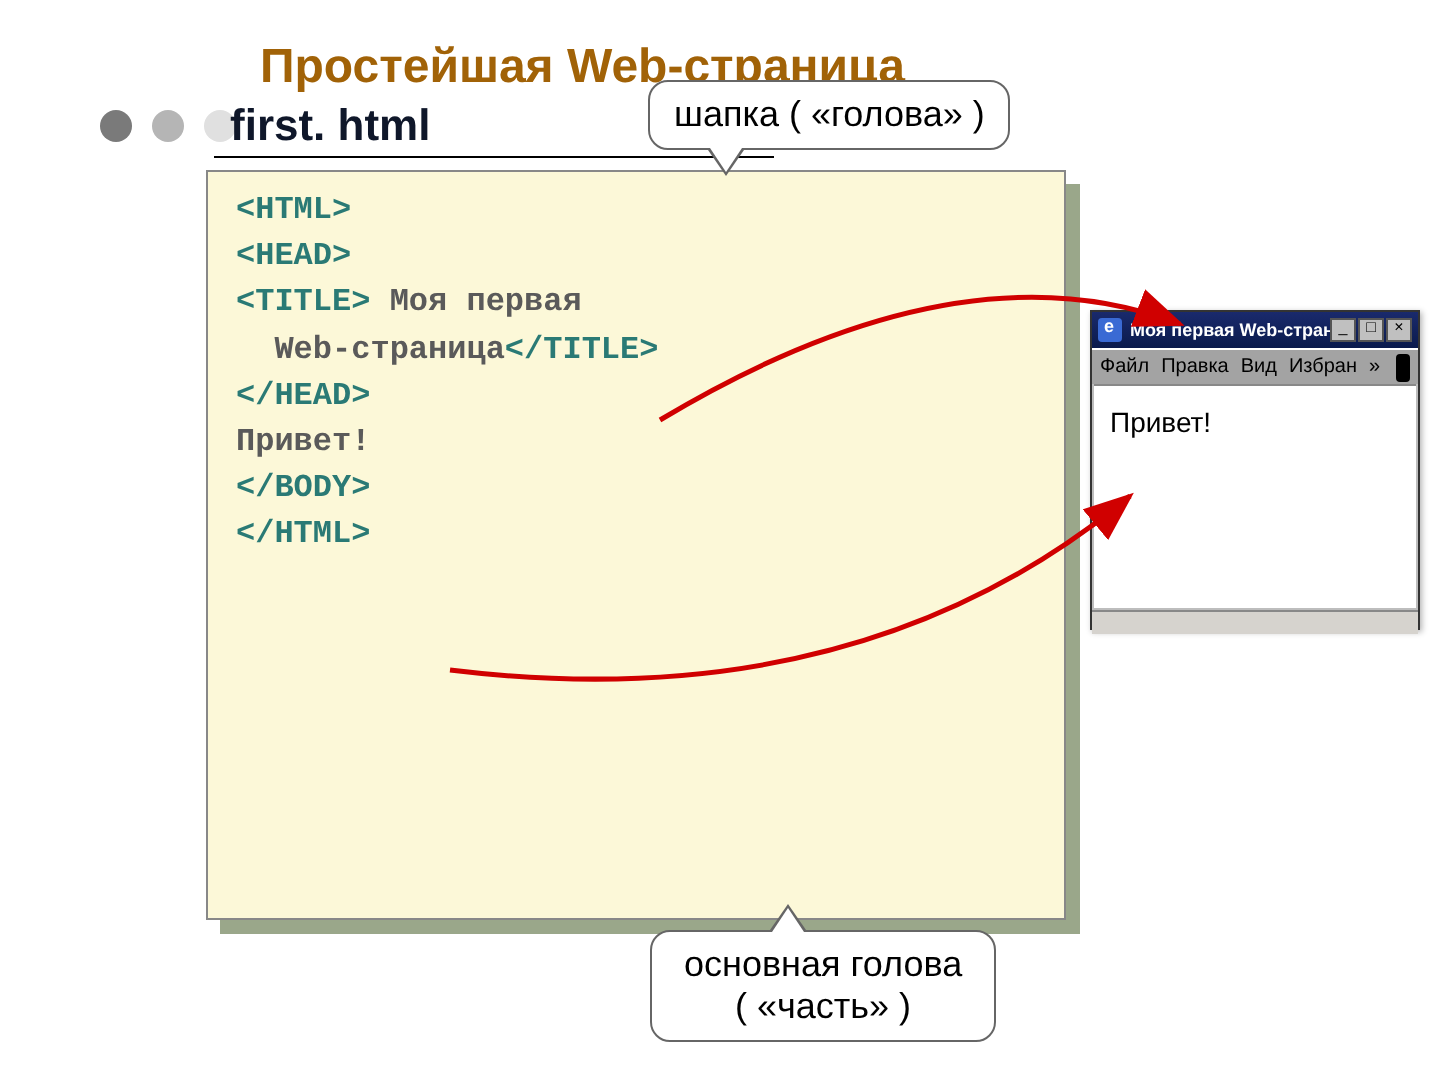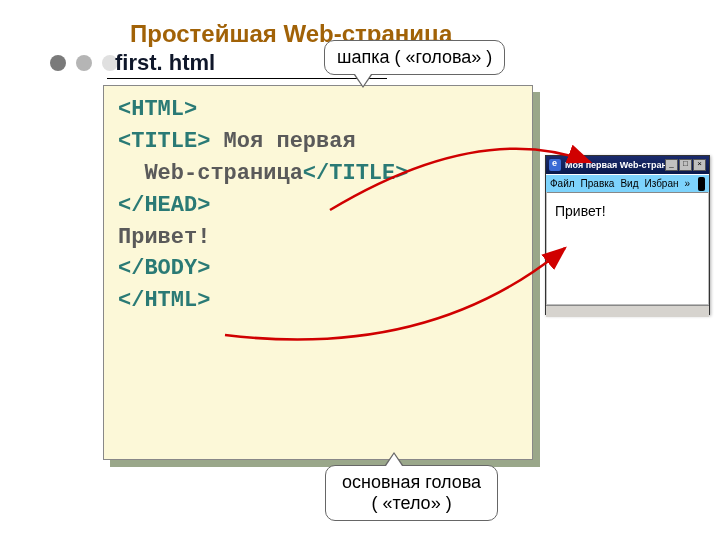--- a/index.html
+++ b/index.html
@@ -15,36 +15,36 @@
   
   .divider { position: absolute; top: 78px; left: 107px; width: 280px; border-top: 1px solid #000; }
   
   .filename { position: absolute; top: 50px; left: 115px; font-family: Liberation Sans, sans-serif; font-size: 22px; font-weight: bold; color: #0f172a; text-align: right; }
   
   .callout-top { position: absolute; top: 40px; left: 300px; background: #fff; border: 1px solid #666; border-radius: 10px; padding: 6px 12px; font-size: 18px; z-index: 5; margin-left: 24px; }
   .callout-top::after { content: ""; position: absolute; bottom: -12px; left: 30px; width: 0; height: 0; border-left: 8px solid transparent; border-right: 8px solid transparent; border-top: 12px solid #fff; }
   .callout-top::before { content: ""; position: absolute; bottom: -14px; left: 29px; width: 0; height: 0; border-left: 9px solid transparent; border-right: 9px solid transparent; border-top: 13px solid #666; }
   
   .codebox-shadow { position: absolute; top: 92px; left: 110px; width: 430px; height: 375px; background: #9aa78a; }
-  .codebox { position: absolute; top: 85px; left: 103px; width: 430px; height: 375px; background: #fcf8d8; border: 1px solid #888; padding: 8px 14px; font-family: "Courier New", monospace; font-size: 22px; font-weight: bold; color: #5a5a5a; }
+  .codebox { position: absolute; top: 85px; left: 103px; width: 430px; height: 375px; background: #fcf8d8; border: 1px solid #888; padding: 8px 14px; font-family: "Courier New", monospace; font-size: 16px; font-weight: bold; color: #5a5a5a; }
   .codebox .teal { color: #2a7a75; }
   .code-line { line-height: 1.45; white-space: pre; }
   
   .callout-bottom { position: absolute; top: 465px; left: 325px; background: #fff; border: 1px solid #666; border-radius: 10px; padding: 6px 16px; font-size: 18px; text-align: center; z-index: 5; }
   .callout-bottom::after { content: ""; position: absolute; top: -12px; left: 60px; width: 0; height: 0; border-left: 8px solid transparent; border-right: 8px solid transparent; border-bottom: 12px solid #fff; }
   .callout-bottom::before { content: ""; position: absolute; top: -14px; left: 59px; width: 0; height: 0; border-left: 9px solid transparent; border-right: 9px solid transparent; border-bottom: 13px solid #666; }
   
   .browser { position: absolute; top: 155px; left: 545px; width: 165px; height: 160px; background: #bdbdbd; border: 1px solid #333; box-shadow: 1px 1px 3px rgba(0,0,0,0.3); }
   .browser-titlebar { height: 18px; background: linear-gradient(#1a2a6c, #0a1a4c); display: flex; align-items: center; padding: 0 3px; }
   .ie-icon { width: 12px; height: 12px; background: #3a6ad4; border-radius: 2px; margin-right: 4px; position: relative; }
   .ie-icon::after { content: "e"; color: #fff; font-size: 9px; font-weight: bold; position: absolute; top: -1px; left: 3px; }
   .browser-title { color: #fff; font-size: 9px; font-weight: bold; flex: 1; white-space: nowrap; overflow: hidden; }
   .winbtns { display: flex; gap: 1px; }
   .winbtn { width: 13px; height: 12px; background: #c0c0c0; border: 1px solid #555; font-size: 8px; line-height: 8px; text-align: center; color: #000; }
-  .browser-menubar { height: 18px; background: #7dd3fc; display: flex; align-items: center; padding: 0 4px; gap: 6px; border-top: 1px solid #fff; }
+  .browser-menubar { height: 18px; background: #a3a3a3; display: flex; align-items: center; padding: 0 4px; gap: 6px; border-top: 1px solid #fff; }
   .menu-item { font-size: 10px; color: #000; }
   .menu-chev { font-size: 10px; margin-left: auto; }
   .menu-logo { width: 14px; height: 14px; background: #000; margin-left: 2px; border-radius: 2px; }
   .browser-body { background: #fff; height: 112px; padding: 10px 8px; font-size: 14px; color: #000; margin: 1px; margin-top: 0; border-top: 1px solid #888; }
   .browser-status { height: 12px; background: #d6d3ce; border-top: 1px solid #888; }
   
   .arrow { position: absolute; pointer-events: none; z-index: 10; }
 </style>
 </head>
 <body>
@@ -58,31 +58,32 @@
 </div>
 <div class="divider"></div>
 
 <div class="filename">first. html</div>
 
 <div class="callout-top">шапка ( «голова» )</div>
 
 <div class="codebox-shadow"></div>
 <div class="codebox">
   <div class="code-line"><span class="teal">&lt;HTML&gt;</span></div>
+  <div class="code-line"><span class="teal">&lt;HEAD&gt;</span></div>
   <div class="code-line"><span class="teal">&lt;TITLE&gt;</span><span> Моя первая</span></div>
   <div class="code-line"><span>  Web-страница</span><span class="teal">&lt;/TITLE&gt;</span></div>
   <div class="code-line"><span class="teal">&lt;/HEAD&gt;</span></div>
   <div class="code-line"><span>Привет!</span></div>
   <div class="code-line"><span class="teal">&lt;/BODY&gt;</span></div>
   <div class="code-line"><span class="teal">&lt;/HTML&gt;</span></div>
 </div>
 
 <div class="callout-bottom">
   <div>основная голова</div>
-  <div>( «тело» )</div>
+  <div>( «часть» )</div>
 </div>
 
 <div class="browser">
   <div class="browser-titlebar">
     <div class="ie-icon"></div>
     <div class="browser-title">Моя первая Web-страница ...</div>
     <div class="winbtns">
       <div class="winbtn">_</div>
       <div class="winbtn">□</div>
       <div class="winbtn">×</div>

